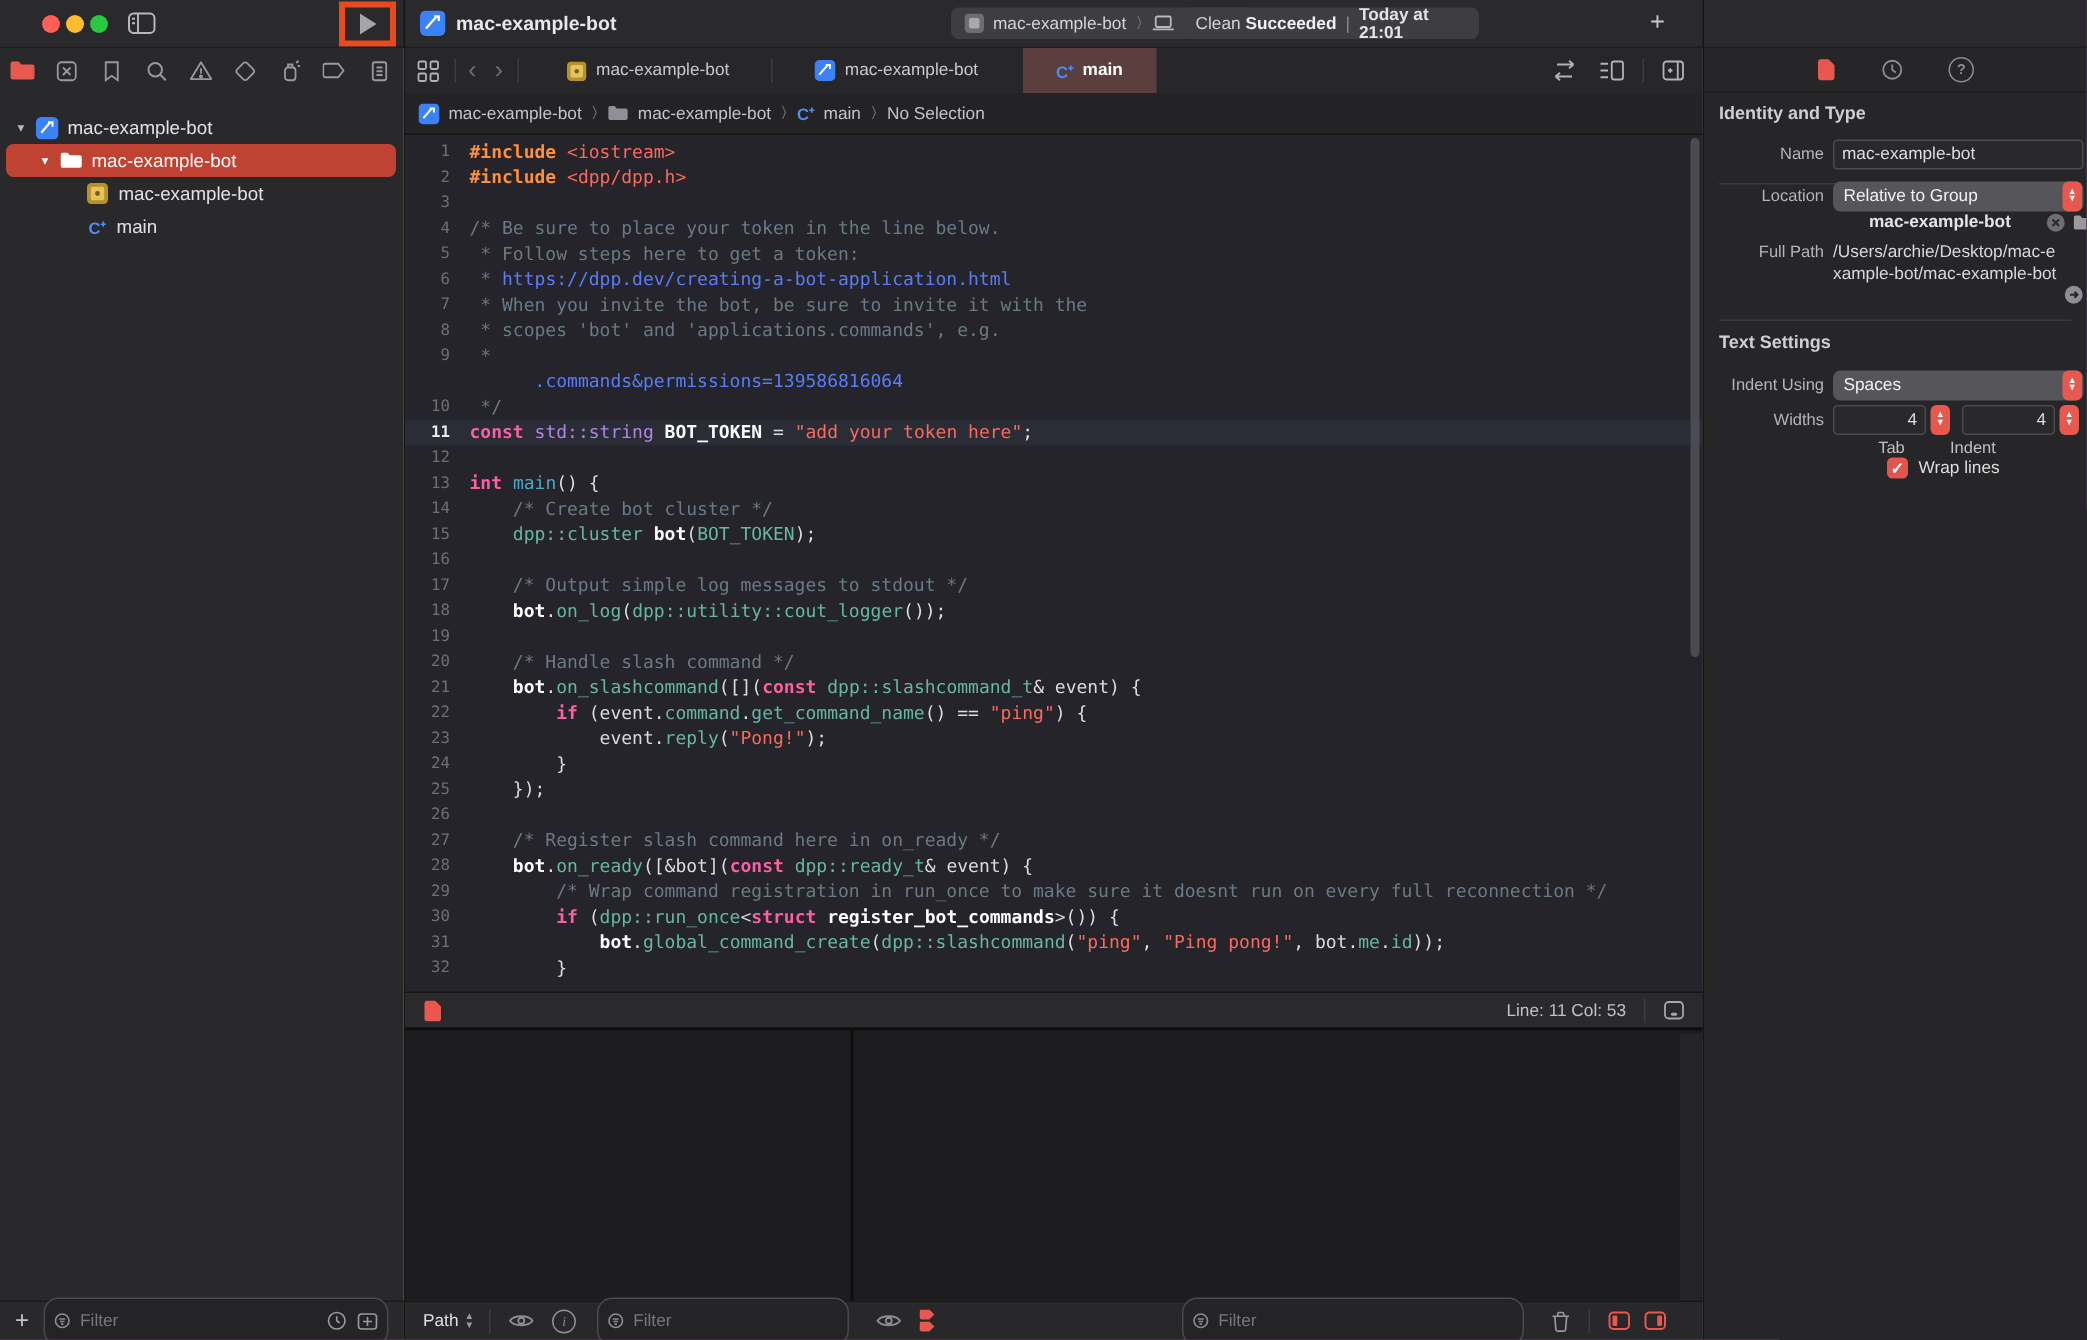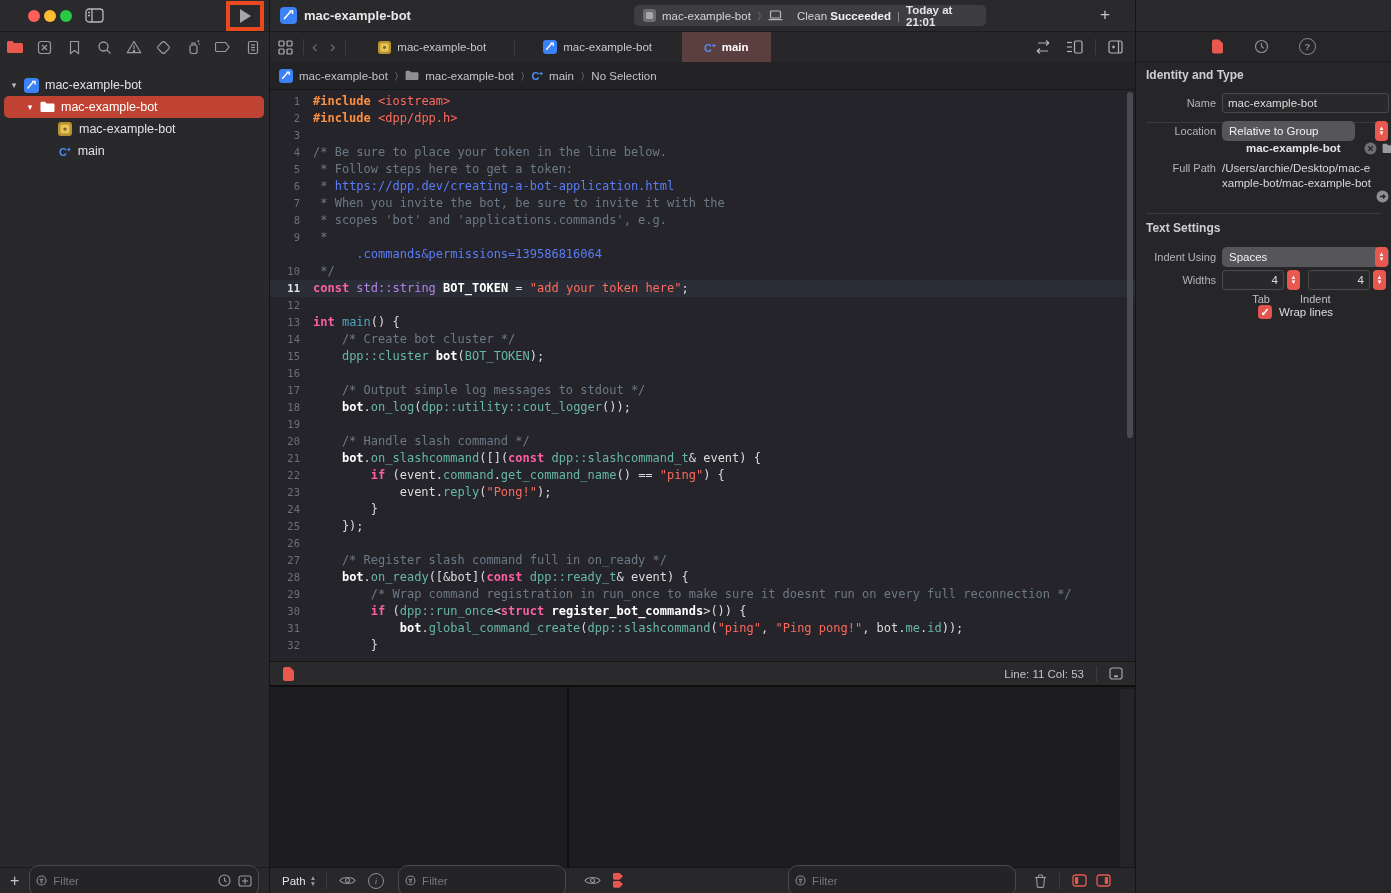--- a/index.html
+++ b/index.html
@@ -361,21 +361,21 @@
           <div class="crow"><span class="ln">17</span><span class="ct"><span class="tk-com">    /* Output simple log messages to stdout */</span></span></div>
           <div class="crow"><span class="ln">18</span><span class="ct"><span class="tk-pl">    </span><span class="tk-var">bot</span><span class="tk-pl">.</span><span class="tk-fn">on_log</span><span class="tk-pl">(</span><span class="tk-fn">dpp::utility::cout_logger</span><span class="tk-pl">());</span></span></div>
           <div class="crow"><span class="ln">19</span><span class="ct"></span></div>
           <div class="crow"><span class="ln">20</span><span class="ct"><span class="tk-com">    /* Handle slash command */</span></span></div>
           <div class="crow"><span class="ln">21</span><span class="ct"><span class="tk-pl">    </span><span class="tk-var">bot</span><span class="tk-pl">.</span><span class="tk-fn">on_slashcommand</span><span class="tk-pl">([](</span><span class="tk-kw">const</span><span class="tk-pl"> </span><span class="tk-fn">dpp::slashcommand_t</span><span class="tk-pl">&amp; event) {</span></span></div>
           <div class="crow"><span class="ln">22</span><span class="ct"><span class="tk-pl">        </span><span class="tk-kw">if</span><span class="tk-pl"> (event.</span><span class="tk-fn">command</span><span class="tk-pl">.</span><span class="tk-fn">get_command_name</span><span class="tk-pl">() == </span><span class="tk-str">"ping"</span><span class="tk-pl">) {</span></span></div>
           <div class="crow"><span class="ln">23</span><span class="ct"><span class="tk-pl">            event.</span><span class="tk-fn">reply</span><span class="tk-pl">(</span><span class="tk-str">"Pong!"</span><span class="tk-pl">);</span></span></div>
           <div class="crow"><span class="ln">24</span><span class="ct"><span class="tk-pl">        }</span></span></div>
           <div class="crow"><span class="ln">25</span><span class="ct"><span class="tk-pl">    });</span></span></div>
           <div class="crow"><span class="ln">26</span><span class="ct"></span></div>
-          <div class="crow"><span class="ln">27</span><span class="ct"><span class="tk-com">    /* Register slash command full in on_ready */</span></span></div>
+          <div class="crow"><span class="ln">27</span><span class="ct"><span class="tk-com">    /* Register slash command here in on_ready */</span></span></div>
           <div class="crow"><span class="ln">28</span><span class="ct"><span class="tk-pl">    </span><span class="tk-var">bot</span><span class="tk-pl">.</span><span class="tk-fn">on_ready</span><span class="tk-pl">([&amp;bot](</span><span class="tk-kw">const</span><span class="tk-pl"> </span><span class="tk-fn">dpp::ready_t</span><span class="tk-pl">&amp; event) {</span></span></div>
           <div class="crow"><span class="ln">29</span><span class="ct"><span class="tk-com">        /* Wrap command registration in run_once to make sure it doesnt run on every full reconnection */</span></span></div>
           <div class="crow"><span class="ln">30</span><span class="ct"><span class="tk-pl">        </span><span class="tk-kw">if</span><span class="tk-pl"> (</span><span class="tk-fn">dpp::run_once</span><span class="tk-pl">&lt;</span><span class="tk-kw">struct</span><span class="tk-pl"> </span><span class="tk-var">register_bot_commands</span><span class="tk-pl">&gt;()) {</span></span></div>
           <div class="crow"><span class="ln">31</span><span class="ct"><span class="tk-pl">            </span><span class="tk-var">bot</span><span class="tk-pl">.</span><span class="tk-fn">global_command_create</span><span class="tk-pl">(</span><span class="tk-fn">dpp::slashcommand</span><span class="tk-pl">(</span><span class="tk-str">"ping"</span><span class="tk-pl">, </span><span class="tk-str">"Ping pong!"</span><span class="tk-pl">, bot.</span><span class="tk-fn">me</span><span class="tk-pl">.</span><span class="tk-fn">id</span><span class="tk-pl">));</span></span></div>
           <div class="crow"><span class="ln">32</span><span class="ct"><span class="tk-pl">        }</span></span></div>
         </div>
     </div>
     <div id="ed-scroll" class="abs"></div>
 
     <div id="ed-status" class="abs">
@@ -489,21 +489,21 @@
     </div>
 
     <div class="abs insp-h" style="left:10px;top:68px;">Identity and Type</div>
 
     <div class="ilabel" style="left:0;top:97px;width:80px;">Name</div>
     <div class="ifield" style="left:86px;top:93px;width:167px;">mac-example-bot</div>
 
     <div class="hdiv" style="top:122px;"></div>
 
     <div class="ilabel" style="left:0;top:125px;width:80px;">Location</div>
-    <div class="idrop" style="left:86px;top:121px;width:133px;align-items:center;">
+    <div class="idrop" style="left:86px;top:121px;width:167px;align-items:center;">
       <span>Relative to Group</span>
     </div>
     <div class="stepper" style="left:239px;top:121px;">
         <span>▲</span>
         <span>▼</span>
       </div>
 
     <div class="abs" style="left:110px;top:142px;font-size:11.5px;font-weight:600;color:#e4e4e6;">mac-example-bot</div>
     <span class="abs" style="left:228px;top:142px;">
       <svg width="13" height="13" viewBox="0 0 13 13">

